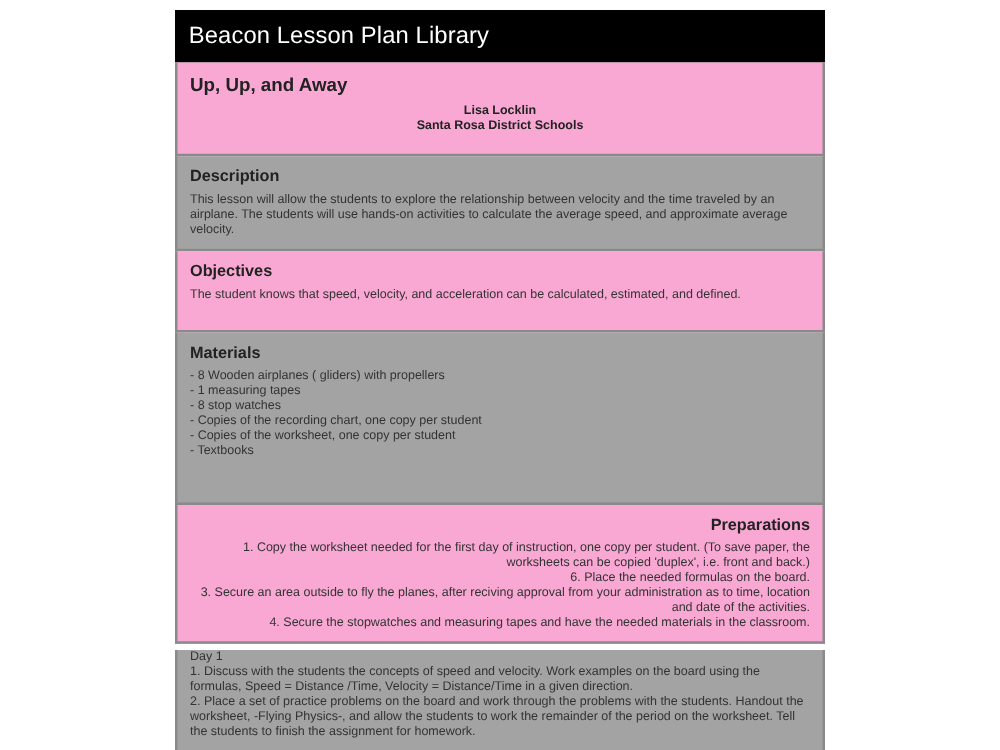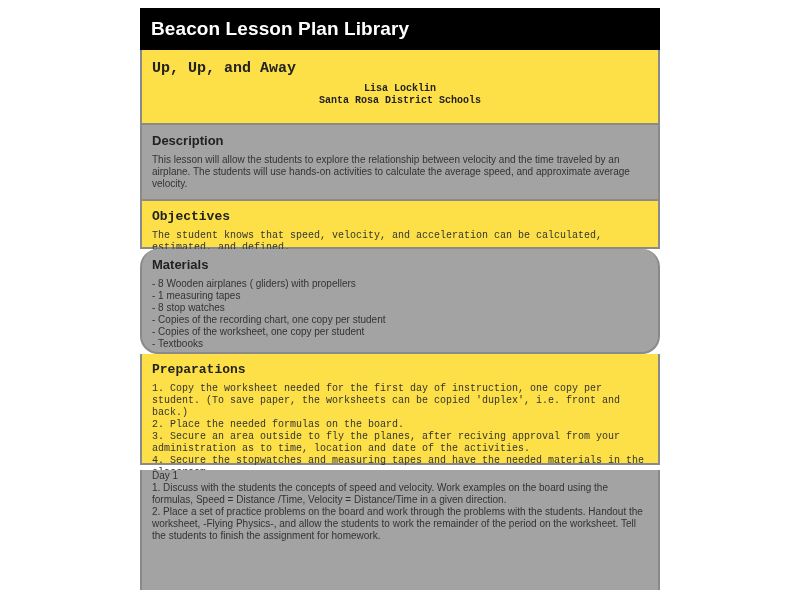--- a/index.html
+++ b/index.html
@@ -21,33 +21,33 @@
       top: 8px;
       width: 520px;
     }
     .header-bar {
       background: #000000;
       color: #ffffff;
       height: 42px;
       box-sizing: border-box;
       padding: 10px 11px 0 11px;
       font-size: 19px;
-      font-weight: bold;
+      font-weight: normal;
       letter-spacing: 0.1px;
     }
     .section {
       border-left: 2px solid #8a8a8a;
       border-right: 2px solid #8a8a8a;
       border-bottom: 2px solid #8a8a8a;
       box-sizing: border-box;
       padding: 0 10px;
       position: relative;
     }
     .section.grey { background: #a3a3a3; }
-    .section.white { background: #fde047; font-family: Liberation Mono, monospace; }
+    .section.white { background: #f9a8d4; }
 
     .title-section { height: 75px; padding-top: 10px; }
     .lesson-title {
       font-size: 15px;
       font-weight: bold;
       color: #222;
       margin: 0 0 6px 0;
     }
     .author-line {
       font-size: 10px;
@@ -67,23 +67,23 @@
     }
     .section-body {
       font-size: 10px;
       line-height: 12px;
       color: #333;
       margin-top: 5px;
     }
     .section-body .line { display: block; }
 
     .desc-section { height: 76px; }
-    .obj-section { height: 48px; }
-    .mat-section { height: 105px; border-radius: 18px; }
-    .prep-section { height: 111px; }
+    .obj-section { height: 65px; }
+    .mat-section { height: 138px; }
+    .prep-section { height: 111px; text-align: right; }
     .proc-section { height: 120px; border-bottom: none; }
   </style>
 </head>
 <body>
 
 <div class="page">
 
   <div class="header-bar">
     <span>Beacon Lesson Plan Library</span>
   </div>
@@ -113,21 +113,21 @@
       <span class="line">- Copies of the recording chart, one copy per student</span>
       <span class="line">- Copies of the worksheet, one copy per student</span>
       <span class="line">- Textbooks</span>
     </div>
   </div>
 
   <div class="section white prep-section">
     <div class="section-heading">Preparations</div>
     <div class="section-body">
       <span class="line">1. Copy the worksheet needed for the first day of instruction, one copy per student. (To save paper, the worksheets can be copied 'duplex', i.e. front and back.)</span>
-      <span class="line">2. Place the needed formulas on the board.</span>
+      <span class="line">6. Place the needed formulas on the board.</span>
       <span class="line">3. Secure an area outside to fly the planes, after reciving approval from your administration as to time, location and date of the activities.</span>
       <span class="line">4. Secure the stopwatches and measuring tapes and have the needed materials in the classroom.</span>
     </div>
   </div>
 
   <div class="section grey proc-section">
     <div class="section-body">
       <span class="line">Day 1</span>
       <span class="line">1. Discuss with the students the concepts of speed and velocity. Work examples on the board using the formulas, Speed = Distance /Time, Velocity = Distance/Time in a given direction.</span>
       <span class="line">2. Place a set of practice problems on the board and work through the problems with the students. Handout the worksheet, -Flying Physics-, and allow the students to work the remainder of the period on the worksheet. Tell the students to finish the assignment for homework.</span>

